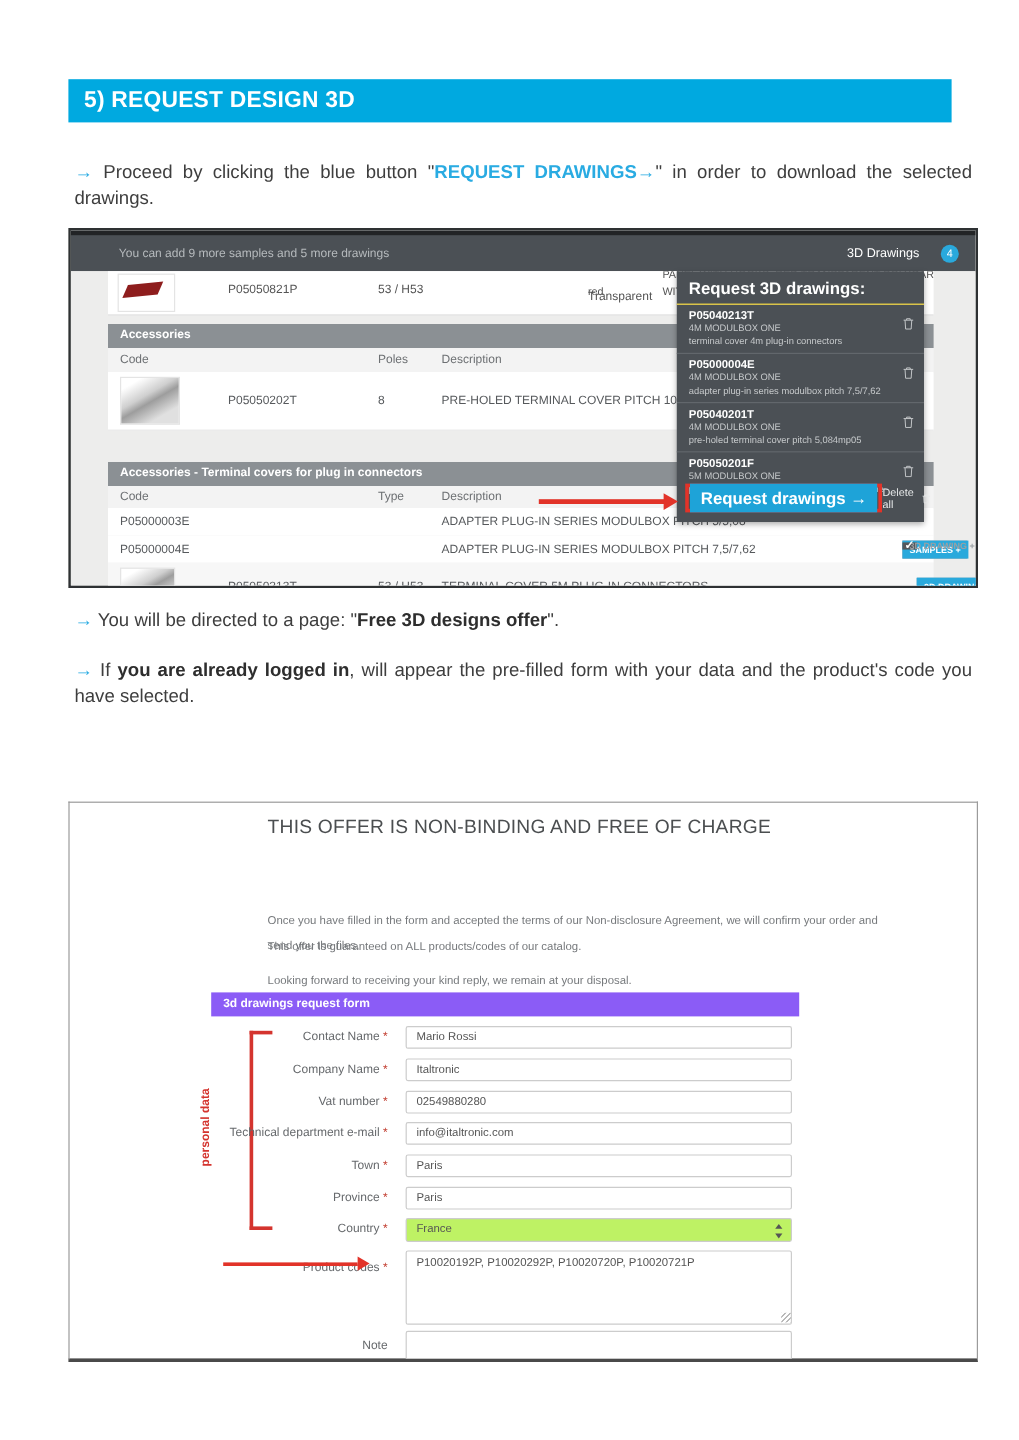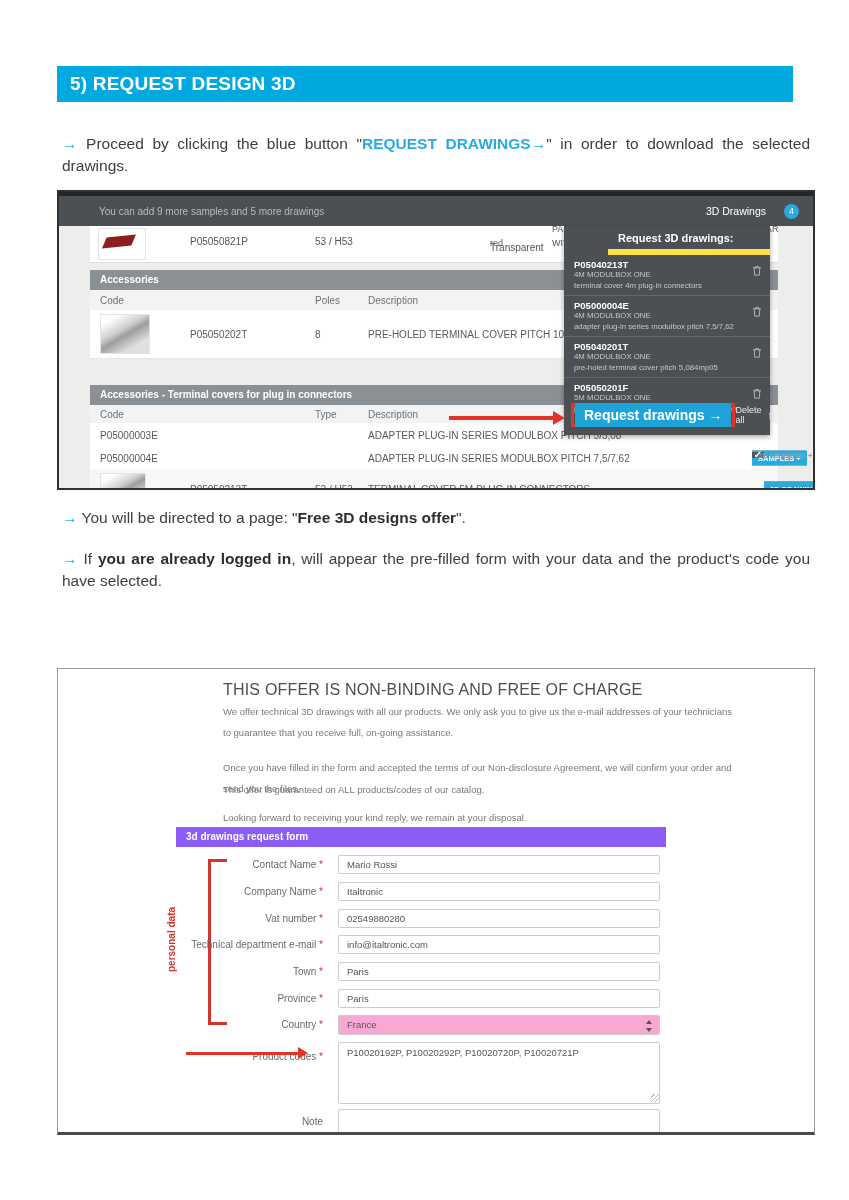--- a/index.html
+++ b/index.html
@@ -43,21 +43,21 @@
   .trow{position:absolute;left:0;width:100%;color:#56595c;border-bottom:1px solid #e6e6e6;background:#fff;}
   .c1{left:10px;} .c1t{left:100px;} .c2{left:225px;} .c3{left:278px;}
   .btngrp{position:absolute;right:14px;top:50%;transform:translateY(-50%);display:flex;gap:2px;}
   .sbtn{font-size:7.5px;font-weight:bold;color:#fff;padding:3px 6px;white-space:nowrap;}
   .sbtn.gray{background:#9aa0a5;} .sbtn.blue{background:#29a9dc;}
   .sbtn.dark{background:#54585c;color:#9aa0a4;position:relative;}
   .sbtn.dark .chk{position:absolute;left:50%;top:50%;transform:translate(-50%,-52%);
                   color:#fff;font-size:10px;}
   .popup{position:absolute;left:505px;top:0;width:206px;height:209px;background:#4b5055;
          z-index:5;color:#fff;box-shadow:0 2px 5px rgba(0,0,0,.35);}
-  .ptitle{padding:6px 10px 5px;font-weight:bold;font-size:11px;border-bottom:6px solid #fde047;margin-left:44px;}
+  .ptitle{padding:6px 10px 5px;font-weight:bold;font-size:14px;border-bottom:1px solid #fde047;}
   .pitem{position:relative;padding:4px 26px 4px 10px;border-bottom:1px solid #62676c;height:32px;}
   .pcode{font-weight:bold;font-size:9.5px;}
   .psub{font-size:7.8px;color:#c6c9cb;line-height:1.35;}
   .ptrash{position:absolute;right:8px;top:10px;cursor:pointer;}
   .pfoot{position:absolute;left:7px;right:9px;bottom:3px;height:34px;display:flex;
          align-items:center;justify-content:space-between;}
   .redbox{border:3px solid #e23329;padding:1px;background:transparent;}
   .reqbtn{background:#1ea3d8;color:#fff;font-size:14px;font-weight:bold;padding:4px 9px;
           white-space:nowrap;cursor:pointer;}
   .delall{font-size:9px;color:#e8eaeb;display:flex;align-items:center;gap:4px;cursor:pointer;}
@@ -73,21 +73,21 @@
   .s2p{position:absolute;left:165px;width:512px;font-size:9.5px;color:#76797c;line-height:2.2;margin:0;}
   .formhdr{position:absolute;left:118px;top:158px;width:490px;height:20px;background:#8b5cf6;
            color:#fff;font-weight:bold;font-size:10px;line-height:20px;padding-left:10px;
            box-sizing:border-box;}
   .flabel{position:absolute;left:0;width:265px;text-align:right;font-size:10px;color:#66696c;}
   .req{color:#c0392b;}
   .finput{position:absolute;left:280px;width:322px;height:19px;border:1px solid #ccc;
           background:#fff;font-size:9.5px;color:#555;padding:0 0 0 8px;box-sizing:border-box;
           font-family:"Liberation Sans",sans-serif;border-radius:2px;}
   textarea.finput{resize:none;padding-top:4px;overflow:hidden;}
-  .fsel{position:absolute;left:280px;width:322px;height:20px;border:1px solid #ccc;background:#f9a8d4;
+  .fsel{position:absolute;left:280px;width:322px;height:20px;border:1px solid #ccc;background:#bef264;
         font-size:9.5px;color:#555;box-sizing:border-box;border-radius:2px;line-height:18px;
         padding-left:8px;cursor:pointer;}
   .selarr{position:absolute;right:6px;top:3px;width:8px;height:14px;}
   .selarr .up{position:absolute;left:1px;top:1px;width:0;height:0;border-left:3.5px solid transparent;
               border-right:3.5px solid transparent;border-bottom:4.5px solid #555;}
   .selarr .dn{position:absolute;left:1px;bottom:1px;width:0;height:0;border-left:3.5px solid transparent;
               border-right:3.5px solid transparent;border-top:4.5px solid #555;}
   .grip{position:absolute;right:1px;bottom:1px;width:8px;height:8px;
         background:repeating-linear-gradient(135deg,transparent 0 2px,#b9b9b9 2px 3px);}
   .brkline{position:absolute;background:#d4342e;}
@@ -236,21 +236,20 @@
     </div>
   </div>
 
   <p class="para" style="top:507px;"><span class="arrow">→</span><span> You will be directed to a page: "</span><span class="bld">Free 3D designs offer</span><span>".</span></p>
 
   <p class="para" style="top:548px;"><span class="arrow">→</span><span> If </span><span class="bld">you are already logged in</span><span>, will appear the pre-filled form with your data and the product's code you have selected.</span></p>
 
 
   <div class="shot2">
     <div class="s2title">THIS OFFER IS NON-BINDING AND FREE OF CHARGE</div>
-    <p class="s2p" style="top:33px;">We offer technical 3D drawings with all our products. We only ask you to give us the e-mail addresses of your technicians to guarantee that you receive full, on-going assistance.</p>
     <p class="s2p" style="top:89px;">Once you have filled in the form and accepted the terms of our Non-disclosure Agreement, we will confirm your order and send you the files.</p>
     <p class="s2p" style="top:111px;">This offer is guaranteed on ALL products/codes of our catalog.</p>
     <p class="s2p" style="top:139px;">Looking forward to receiving your kind reply, we remain at your disposal.</p>
 
     <div class="formhdr">3d drawings request form</div>
 
     <div class="brkline" style="left:150px;top:190px;width:3px;height:166px;"></div>
     <div class="brkline" style="left:150px;top:190px;width:19px;height:3px;"></div>
     <div class="brkline" style="left:150px;top:353px;width:19px;height:3px;"></div>
     <span class="pdata">personal data</span>

